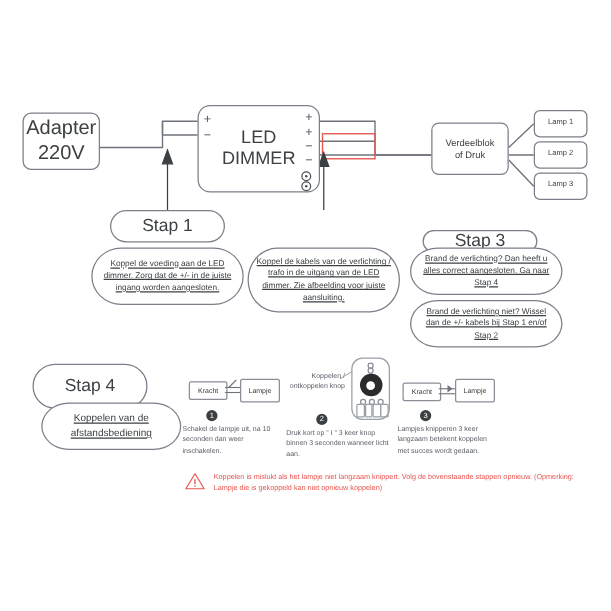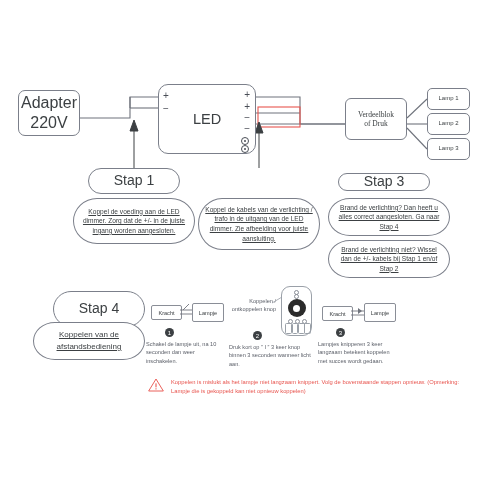--- a/index.html
+++ b/index.html
@@ -25,43 +25,43 @@
   }
   .rounded{border-radius:6px;}
   .pill{border-radius:40px;text-align:center;}
 
   
   #adapter{left:18px;top:90px;width:62px;height:46px;font-size:16px;border-radius:7px;flex-direction:column;}
   #adapter span{display:block;}
   #dimmer{left:158px;top:84px;width:98px;height:70px;border-radius:10px;font-size:14.5px;flex-direction:column;color:#3c4043;}
   #dimmer span{display:block;line-height:1.15;}
   #verdeelblok{left:345px;top:98px;width:62px;height:42px;font-size:7.5px;border-radius:6px;flex-direction:column;}
-  #verdeelblok span{display:block;font-family:Liberation Serif, serif;}
+  #verdeelblok span{display:block;}
   .lamp{left:427px;width:43px;height:22px;font-size:6px;border-radius:5px;}
   #lamp1{top:88px;}
   #lamp2{top:113px;}
   #lamp3{top:138px;}
 
   
   .term{position:absolute;font-size:10px;color:#4a4e57;line-height:1;}
   .term-circ{position:absolute;width:6px;height:6px;border:1px solid #4a4e57;border-radius:50%;}
   .term-circ:after{content:"";position:absolute;left:1.5px;top:1.5px;width:2px;height:2px;background:#4a4e57;border-radius:50%;}
 
   
   .steppill{font-size:14px;color:#3c4043;}
   .stepbox{font-size:6.6px;color:#3c4043;padding:3px 6px;line-height:1.45;text-decoration:underline;}
 
   #step1pill{left:88px;top:168px;width:92px;height:26px;}
   #step1box{left:73px;top:198px;width:122px;height:46px;border-radius:24px/23px;}
   #step2pill{left:213px;top:168px;width:92px;height:26px;}
   #step2box{left:198px;top:198px;width:122px;height:52px;border-radius:24px/26px;}
-  #step3pill{left:338px;top:173px;width:92px;height:18px;}
+  #step3pill{left:338px;top:184px;width:92px;height:18px;}
   #step3boxA{left:328px;top:198px;width:122px;height:38px;border-radius:22px/19px;}
   #step3boxB{left:328px;top:240px;width:122px;height:38px;border-radius:22px/19px;}
-  #step4pill{left:53px;top:291px;width:92px;height:36px;}
+  #step4pill{left:26px;top:291px;width:92px;height:36px;}
   #step4box{left:33px;top:322px;width:112px;height:38px;border-radius:22px/19px;font-size:8px;}
 
   
   .smallbox{border:1px solid #8a8e97;background:#fff;font-size:5.6px;color:#3c4043;
             display:flex;align-items:center;justify-content:center;position:absolute;border-radius:2px;}
   .numdot{position:absolute;width:9px;height:9px;border-radius:50%;background:#3c4043;
           color:#fff;font-size:6px;display:flex;align-items:center;justify-content:center;}
   .subtext{position:absolute;font-size:5.6px;color:#5b5f68;line-height:1.5;}
   .sublabel{position:absolute;font-size:5.6px;color:#5b5f68;line-height:1.5;text-align:right;}
 
@@ -114,20 +114,21 @@
     </g>
   </svg>
 
   <div class="node rounded" id="adapter">
     <span>Adapter</span>
     <span>220V</span>
   </div>
 
   <div class="node rounded" id="dimmer">
     <span>LED</span>
+    <span>DIMMER</span>
 
     <span class="term" style="left:4px;top:5px;">+</span>
     <span class="term" style="left:4px;top:18px;">−</span>
 
     <span class="term" style="right:5px;top:4px;">+</span>
     <span class="term" style="right:5px;top:16px;">+</span>
     <span class="term" style="right:5px;top:27px;">−</span>
     <span class="term" style="right:5px;top:38px;">−</span>
     <span class="term-circ" style="right:6px;top:52px;"></span>
     <span class="term-circ" style="right:6px;top:60px;"></span>

